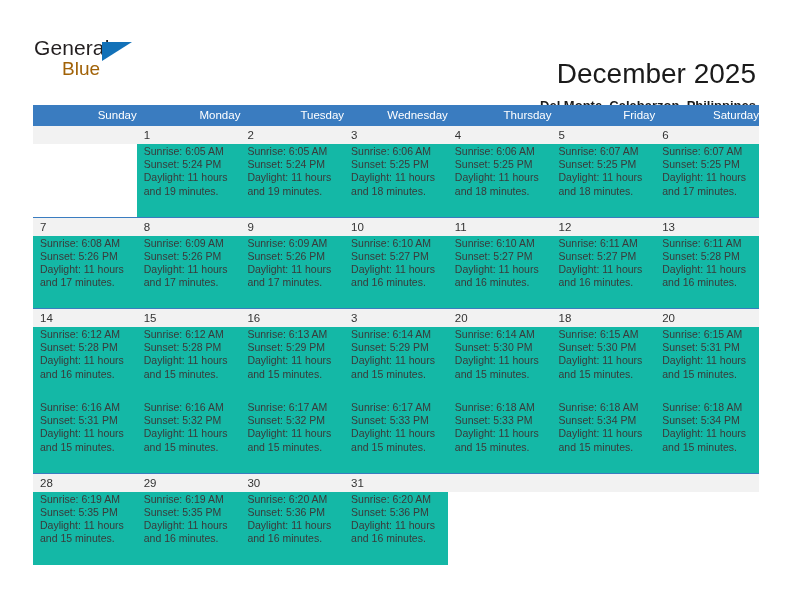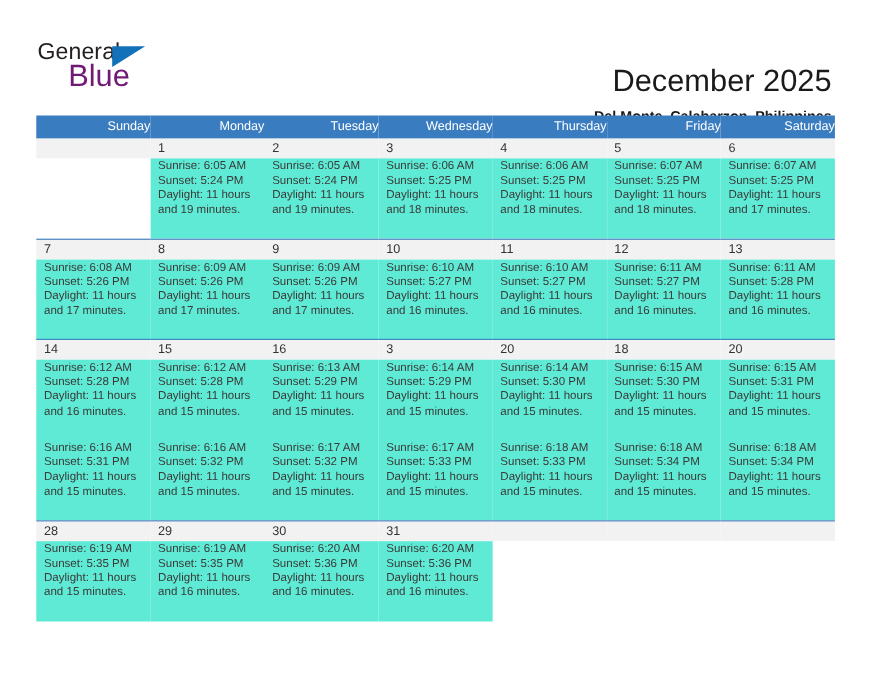--- a/index.html
+++ b/index.html
@@ -52,22 +52,22 @@
     top: 6px;
     width: 0;
     height: 0;
     border-left: 30px solid #1271b8;
     border-bottom: 19px solid transparent;
   }
   .logo-blue {
     position: absolute;
     left: 28px;
     top: 21px;
-    font-size: 28px;
-    color: #701a75;
+    font-size: 19px;
+    color: #a16207;
     font-family: "Liberation Sans", sans-serif;
     line-height: 24px;
   }
 
   .title-block {
     position: absolute;
     right: 36px;
     top: 30px;
     text-align: right;
   }
@@ -121,21 +121,21 @@
     padding: 3px 0 2px 7px;
     height: 17px;
     line-height: 13px;
     vertical-align: top;
     border-top: 1px solid #3a7cc0;
   }
   tbody tr.daynum-row.first td {
     border-top: none;
   }
   tbody tr.info-row td {
-    background: #5eead4;
+    background: #14b8a6;
     font-size: 10.5px;
     color: #3a3a3a;
     padding: 1px 6px 0 7px;
     height: 73px;
     line-height: 13.2px;
     vertical-align: top;
     border: none;
   }
   .info-line { white-space: nowrap; }
   td.empty { background: #f2f2f2; }

